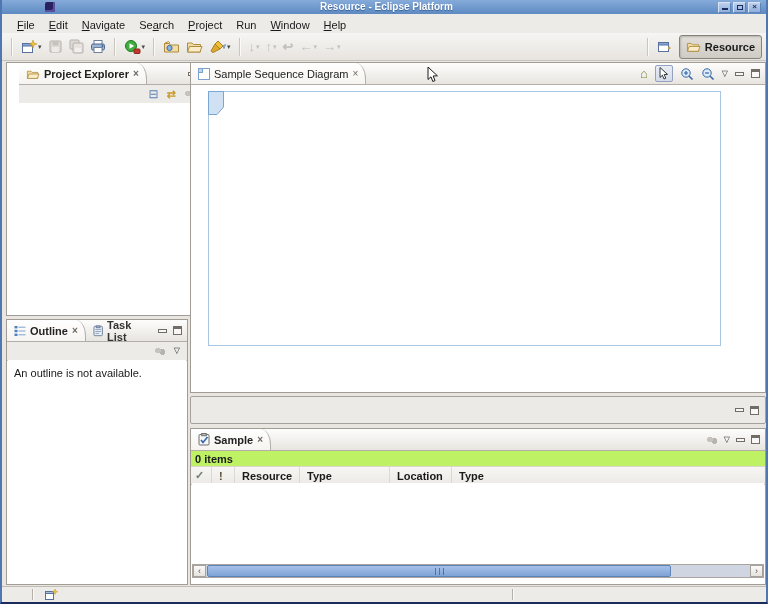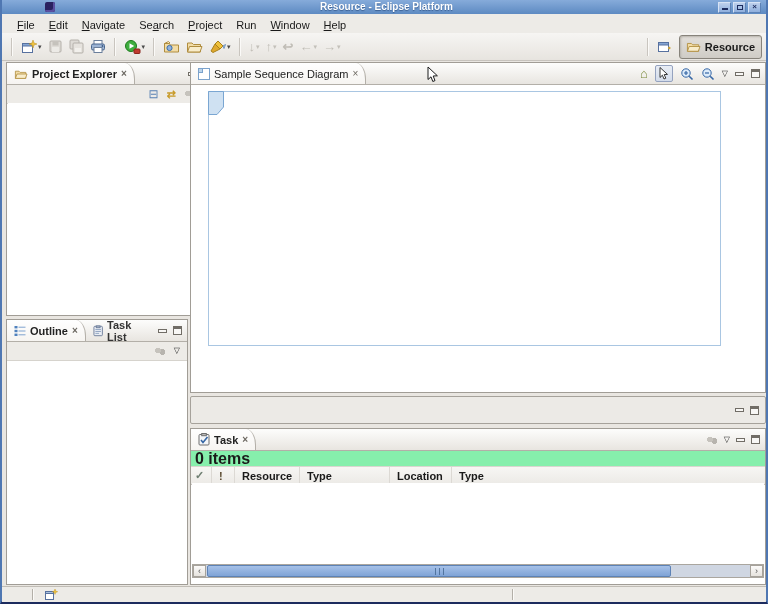--- a/index.html
+++ b/index.html
@@ -62,21 +62,21 @@
            background:radial-gradient(circle at 35% 45%,#c6c3bd 0 3px,transparent 3px),
                       radial-gradient(circle at 70% 60%,#b7b4ae 0 3px,transparent 3px);}
   
   .etab-tools{margin-left:auto;display:flex;align-items:center;gap:7px;padding-right:5px;}
   .tool-pressed{border:1px solid #94a2bf;background:linear-gradient(#e8edf5,#d4dcea);
                 border-radius:2px;padding:1px 3px;display:flex;align-items:center;}
   .canvas{position:absolute;left:1px;right:1px;top:22px;bottom:1px;background:#fff;}
   .dframe{position:absolute;left:16px;top:6px;width:513px;height:255px;
           border:1px solid #a9c6e2;box-sizing:border-box;}
   
-  .count-row{height:15px;background:#86efac;font-size:16px;font-weight:bold;color:#1a1a1a;
+  .count-row{height:15px;background:#bef264;font-size:11px;font-weight:bold;color:#1a1a1a;
              display:flex;align-items:center;padding-left:4px;border-bottom:0;}
   .thead{height:17px;display:flex;background:linear-gradient(#f7f6f4,#eceae6);
          border-top:1px solid #d9d6d0;border-bottom:1px solid #c9c5bf;}
   .th{font-size:11px;font-weight:bold;color:#1a1a1a;display:flex;align-items:center;
       padding-left:7px;border-right:1px solid #dcd9d4;box-sizing:border-box;}
   .th.sym{color:#6f7f72;}
   .th.bang{color:#5a4a30;}
   
   .hscroll{position:absolute;left:1px;right:1px;bottom:6px;height:14px;background:#cfd6e2;
            border:1px solid #aaa69f;box-sizing:border-box;display:flex;}
@@ -232,21 +232,21 @@
       <div class="persp-btn">
         <svg width="15" height="13" viewBox="0 0 17 15">
           <path d="M1.5 4 L6 4 L7.5 5.5 L14.5 5.5 L14.5 13 L1.5 13 Z" fill="#f2dca6" stroke="#b08d3e"></path>
           <path d="M3.5 7.5 L16 7.5 L14 13 L1.5 13 Z" fill="#f8ecca" stroke="#b08d3e"></path>
         </svg>
         <span class="persp-label">Resource</span>
       </div>
     </div>
   </div>
 
-  <div class="panel" style="left:4px;top:62px;width:212px;height:254px;">
+  <div class="panel" style="left:4px;top:62px;width:212px;height:254px;padding-left:12px;">
     <div class="tabbar">
       <div class="tab sel">
         <svg width="14" height="12" viewBox="0 0 17 15">
           <path d="M1.5 4 L6 4 L7.5 5.5 L14.5 5.5 L14.5 13 L1.5 13 Z" fill="#f2dca6" stroke="#b08d3e"></path>
           <path d="M3.5 7.5 L16 7.5 L14 13 L1.5 13 Z" fill="#f8ecca" stroke="#b08d3e"></path>
         </svg>
         <span>Project Explorer</span>
         <span class="tab-close">×</span>
       </div>
       <div class="tabbar-right">
@@ -288,20 +288,23 @@
         <span>Task List</span>
       </div>
       <div class="tabbar-right">
         <div class="btn-min"></div>
         <div class="btn-max"></div>
       </div>
     </div>
     <div class="vtoolbar">
       <div class="dis-dot"></div>
       <span class="vmenu">▽</span>
+    </div>
+    <div style="position:absolute;left:1px;right:1px;top:40px;bottom:1px;background:#fff;">
+      <div class="outline-msg">An outline is not available.</div>
     </div>
   </div>
 
   <div class="panel" style="left:188px;top:62px;width:576px;height:331px;">
     <div class="tabbar" style="height:21px;">
       <div class="tab sel" style="font-weight:normal;">
         <svg width="12" height="12" viewBox="0 0 12 12">
           <rect x="0.5" y="0.5" width="11" height="11" fill="#ffffff" stroke="#7ba2cc"></rect>
           <rect x="0.5" y="0.5" width="4" height="4" fill="#bcd5ec" stroke="#7ba2cc"></rect>
         </svg>
@@ -344,21 +347,21 @@
   </div>
 
   <div class="panel" style="left:188px;top:428px;width:576px;height:157px;">
     <div class="tabbar">
       <div class="tab sel">
         <svg width="12" height="13" viewBox="0 0 12 13">
           <rect x="1" y="1.5" width="10" height="10.5" rx="1" fill="#f4f6f9" stroke="#6f6f6f"></rect>
           <rect x="3.7" y="0.5" width="4.6" height="2.2" fill="#b9b9b9" stroke="#6f6f6f"></rect>
           <path d="M3 7 L5 9.5 L9.5 4" stroke="#3465a4" stroke-width="1.6" fill="none"></path>
         </svg>
-        <span>Task</span>
+        <span>Sample</span>
         <span class="tab-close">×</span>
       </div>
       <div class="tabbar-right">
         <div class="dis-dot"></div>
         <span class="vmenu">▽</span>
         <div class="btn-min"></div>
         <div class="btn-max"></div>
       </div>
     </div>
     <div class="count-row">0 items</div>

